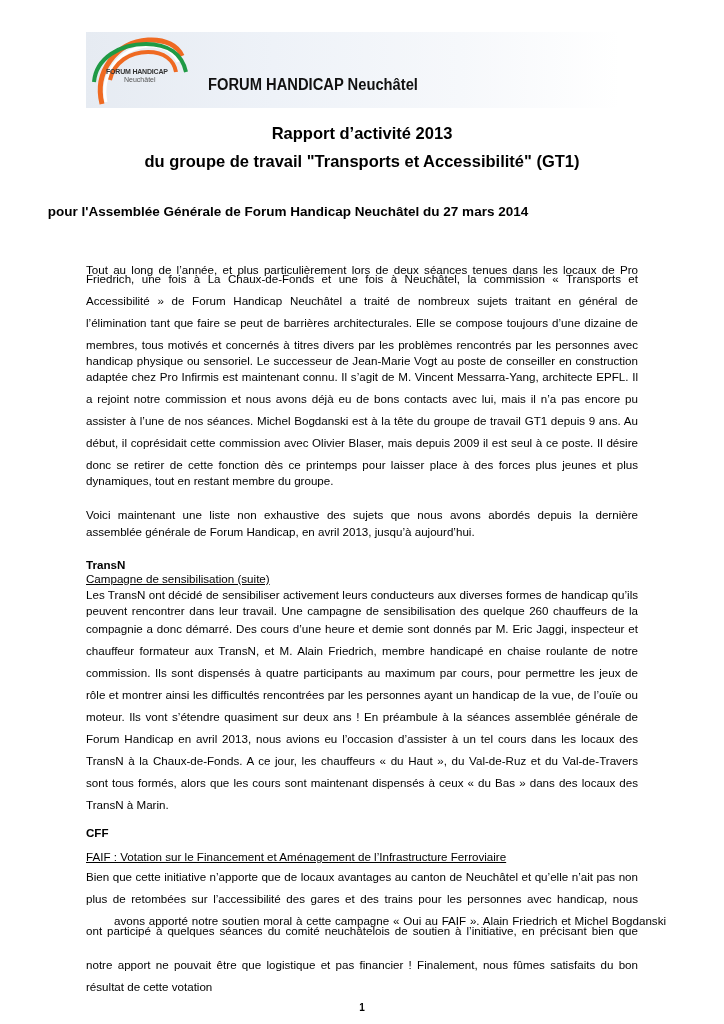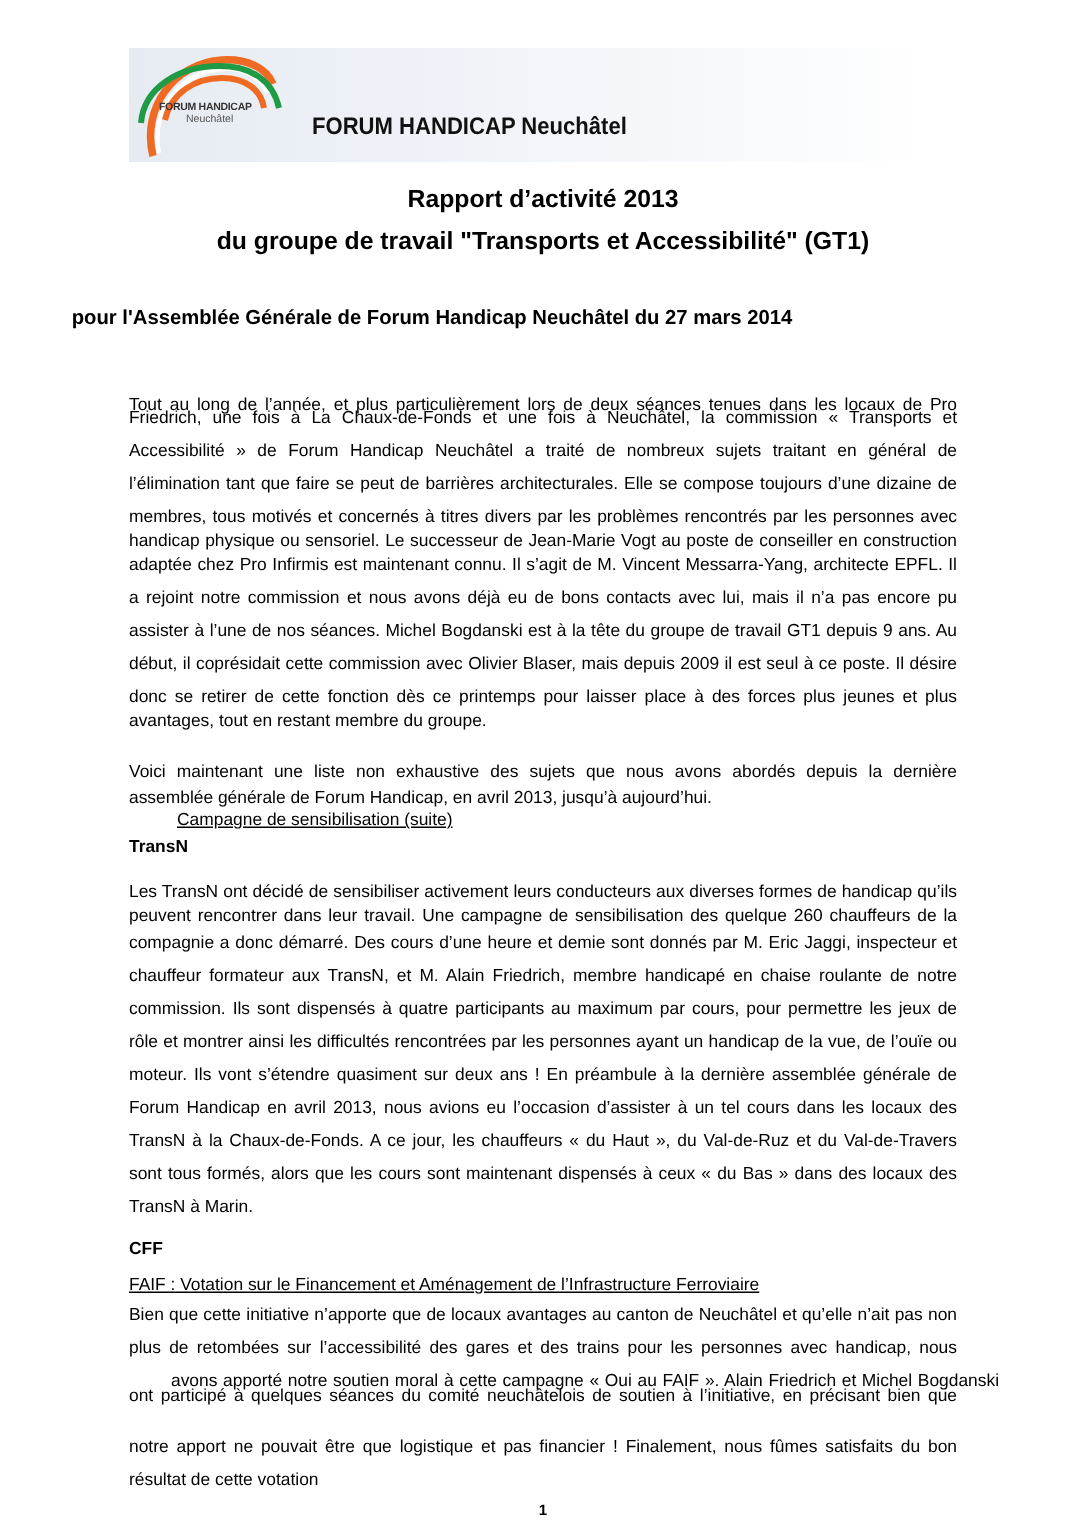--- a/index.html
+++ b/index.html
@@ -48,38 +48,38 @@
   <div class="line" style="top: 272px; white-space: normal; height: 14px; overflow: hidden;">Friedrich, une fois à La Chaux-de-Fonds et une fois à Neuchâtel, la commission « Transports et</div>
   <div class="line" style="top: 294px; white-space: normal; height: 14px; overflow: hidden;">Accessibilité » de Forum Handicap Neuchâtel a traité de nombreux sujets traitant en général de</div>
   <div class="line" style="top: 316px; white-space: normal; height: 14px; overflow: hidden;">l’élimination tant que faire se peut de barrières architecturales. Elle se compose toujours d’une dizaine de</div>
   <div class="line" style="top: 338px; white-space: normal; height: 14px; overflow: hidden;">membres, tous motivés et concernés à titres divers par les problèmes rencontrés par les personnes avec</div>
   <div class="line" style="top: 354px; white-space: normal; height: 14px; overflow: hidden;">handicap physique ou sensoriel. Le successeur de Jean-Marie Vogt au poste de conseiller en construction</div>
   <div class="line" style="top: 370px; white-space: normal; height: 14px; overflow: hidden;">adaptée chez Pro Infirmis est maintenant connu. Il s’agit de M. Vincent Messarra-Yang, architecte EPFL. Il</div>
   <div class="line" style="top: 392px; white-space: normal; height: 14px; overflow: hidden;">a rejoint notre commission et nous avons déjà eu de bons contacts avec lui, mais il n’a pas encore pu</div>
   <div class="line" style="top: 414px; white-space: normal; height: 14px; overflow: hidden;">assister à l’une de nos séances. Michel Bogdanski est à la tête du groupe de travail GT1 depuis 9 ans. Au</div>
   <div class="line" style="top: 436px; white-space: normal; height: 14px; overflow: hidden;">début, il coprésidait cette commission avec Olivier Blaser, mais depuis 2009 il est seul à ce poste. Il désire</div>
   <div class="line" style="top: 458px; white-space: normal; height: 14px; overflow: hidden;">donc se retirer de cette fonction dès ce printemps pour laisser place à des forces plus jeunes et plus</div>
-  <div class="line last" style="top: 474px; white-space: normal; height: 14px; overflow: hidden;">avantages, tout en restant membre du groupe.</div>
+  <div class="line last" style="top: 474px; white-space: normal; height: 14px; overflow: hidden;">dynamiques, tout en restant membre du groupe.</div>
 </div>
 
 <div>
   <div class="line" style="top: 508px; white-space: normal; height: 14px; overflow: hidden;">Voici maintenant une liste non exhaustive des sujets que nous avons abordés depuis la dernière</div>
   <div class="line last" style="top: 525px; white-space: normal; height: 14px; overflow: hidden;">assemblée générale de Forum Handicap, en avril 2013, jusqu’à aujourd’hui.</div>
 </div>
 
 <div>
   <div class="section" style="top:558px;">TransN</div>
-  <div class="sub" style="top:540px;margin-left:32px;">Campagne de sensibilisation (suite)</div>
+  <div class="sub" style="top:572px;">Campagne de sensibilisation (suite)</div>
   <div class="line" style="top: 588px; white-space: normal; height: 14px; overflow: hidden;">Les TransN ont décidé de sensibiliser activement leurs conducteurs aux diverses formes de handicap qu’ils</div>
   <div class="line" style="top: 604px; white-space: normal; height: 14px; overflow: hidden;">peuvent rencontrer dans leur travail. Une campagne de sensibilisation des quelque 260 chauffeurs de la</div>
   <div class="line" style="top: 622px; white-space: normal; height: 14px; overflow: hidden;">compagnie a donc démarré. Des cours d’une heure et demie sont donnés par M. Eric Jaggi, inspecteur et</div>
   <div class="line" style="top: 644px; white-space: normal; height: 14px; overflow: hidden;">chauffeur formateur aux TransN, et M. Alain Friedrich, membre handicapé en chaise roulante de notre</div>
   <div class="line" style="top: 666px; white-space: normal; height: 14px; overflow: hidden;">commission. Ils sont dispensés à quatre participants au maximum par cours, pour permettre les jeux de</div>
   <div class="line" style="top: 688px; white-space: normal; height: 14px; overflow: hidden;">rôle et montrer ainsi les difficultés rencontrées par les personnes ayant un handicap de la vue, de l’ouïe ou</div>
-  <div class="line" style="top: 710px; white-space: normal; height: 14px; overflow: hidden;">moteur. Ils vont s’étendre quasiment sur deux ans ! En préambule à la dernière assemblée générale de</div>
+  <div class="line" style="top: 710px; white-space: normal; height: 14px; overflow: hidden;">moteur. Ils vont s’étendre quasiment sur deux ans ! En préambule à la séances assemblée générale de</div>
   <div class="line" style="top: 732px; white-space: normal; height: 14px; overflow: hidden;">Forum Handicap en avril 2013, nous avions eu l’occasion d’assister à un tel cours dans les locaux des</div>
   <div class="line" style="top: 754px; white-space: normal; height: 14px; overflow: hidden;">TransN à la Chaux-de-Fonds. A ce jour, les chauffeurs « du Haut », du Val-de-Ruz et du Val-de-Travers</div>
   <div class="line" style="top: 776px; white-space: normal; height: 14px; overflow: hidden;">sont tous formés, alors que les cours sont maintenant dispensés à ceux « du Bas » dans des locaux des</div>
   <div class="line last" style="top: 798px; white-space: normal; height: 14px; overflow: hidden;">TransN à Marin.</div>
 </div>
 
 <div>
   <div class="section" style="top:826px;">CFF</div>
   <div class="sub" style="top:850px;">FAIF : Votation sur le Financement et Aménagement de l’Infrastructure  Ferroviaire</div>
   <div class="line" style="top: 870px; white-space: normal; height: 14px; overflow: hidden;">Bien que cette initiative n’apporte que de locaux avantages au canton de Neuchâtel et qu’elle n’ait pas non</div>

